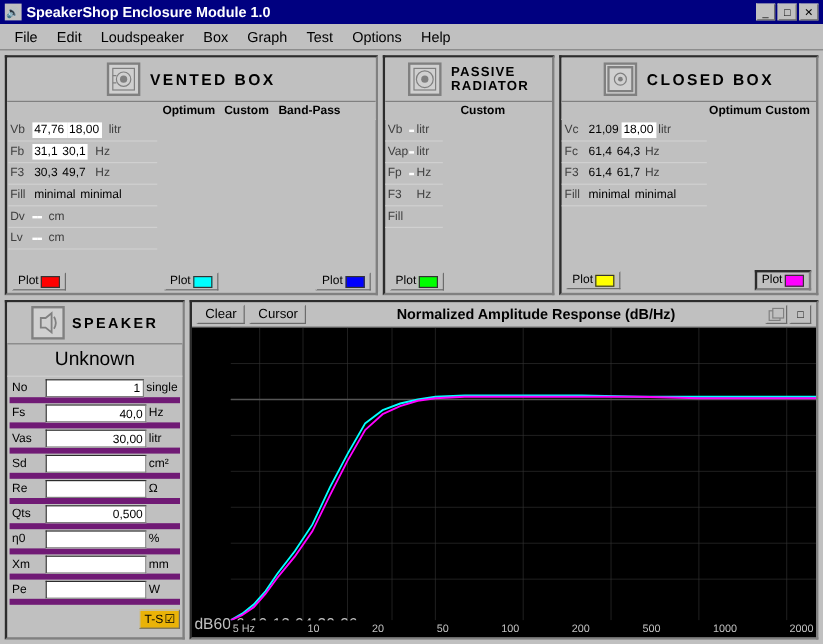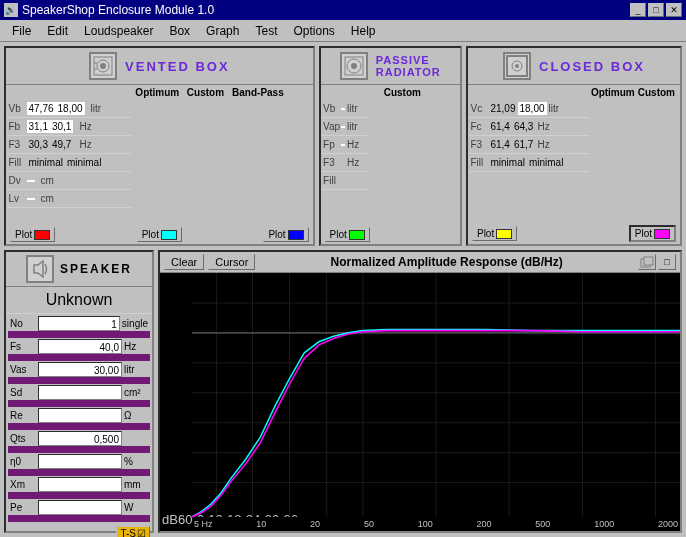--- a/index.html
+++ b/index.html
@@ -27,21 +27,21 @@
     }
     .title-icon {
       width: 14px;
       height: 14px;
       background: #c0c0c0;
       display: flex;
       align-items: center;
       justify-content: center;
       font-size: 9px;
     }
-    .title-text { font-size: 12px; font-weight: normal; }
+    .title-text { font-size: 12px; font-weight: bold; }
     .title-controls { display: flex; gap: 2px; }
     .win-btn {
       width: 16px;
       height: 14px;
       background: #c0c0c0;
       border: 1px outset #c0c0c0;
       font-size: 9px;
       cursor: pointer;
       display: flex;
       align-items: center;
@@ -88,21 +88,21 @@
       align-items: center;
       justify-content: center;
       padding: 4px;
       gap: 8px;
       min-height: 36px;
     }
     .panel-header-text {
       font-size: 13px;
       font-weight: bold;
       letter-spacing: 2px;
-      color: #6d28d9;
+      color: #000000;
     }
     .speaker-icon {
       width: 28px;
       height: 28px;
       border: 2px solid #808080;
       background: #d0d0d0;
       display: flex;
       align-items: center;
       justify-content: center;
       font-size: 10px;
@@ -184,21 +184,21 @@
     .speaker-params {
       display: flex;
       flex-direction: column;
       padding: 2px;
       gap: 1px;
     }
     .param-row {
       display: flex;
       align-items: center;
       min-height: 18px;
-      border-bottom: 7px solid #701a75;
+      border-bottom: 5px solid #701a75;
     }
     .param-label {
       font-size: 10px;
       width: 30px;
       padding-left: 2px;
     }
     .param-value {
       flex: 1;
       font-size: 10px;
       text-align: right;

